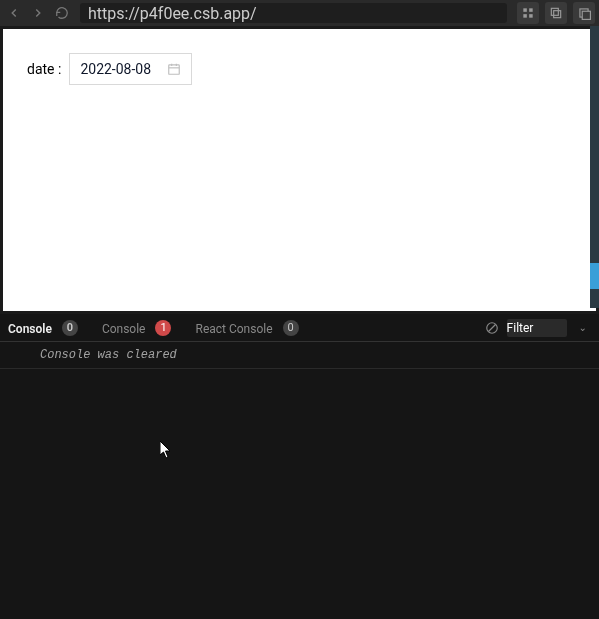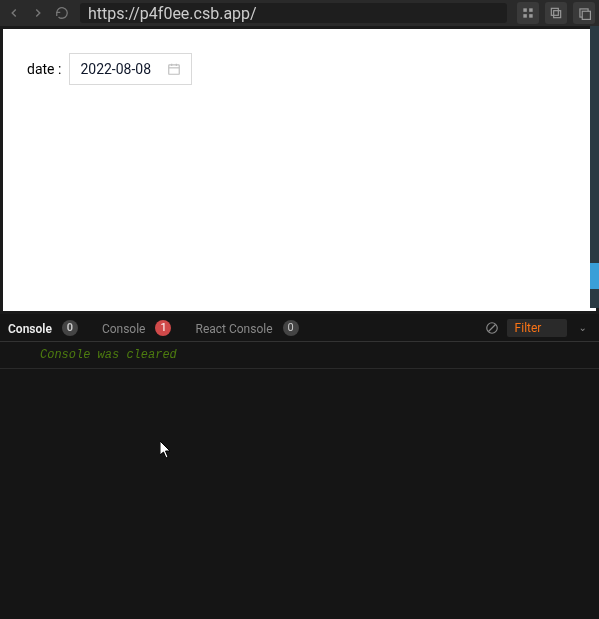--- a/index.html
+++ b/index.html
@@ -125,43 +125,43 @@
     }
     .badge.red { background: #d04a4a; color: #fff; }
     .devtools-right {
       margin-left: auto;
       display: flex;
       align-items: center;
       gap: 8px;
     }
     .filter-box {
       background: #2a2a2a;
-      color: #f97316;
+      color: #ffffff;
       font-size: 12px;
-      padding: 2px 8px;
+      padding: 2px 0;
       border-radius: 2px;
       width: 60px;
     }
     .clear-icon {
       width: 14px; height: 14px; color: #888;
     }
     .chevron { color: #888; font-size: 10px; padding: 0 4px; }
     .console-body {
       flex: 1;
       font-family: Menlo, Monaco, "Courier New", monospace;
       font-size: 12px;
       overflow: auto;
     }
     .console-row {
       padding: 6px 16px 6px 40px;
       border-bottom: 1px solid #2a2a2a;
       color: #ccc;
     }
     .console-row.cleared {
-      color: #4d7c0f;
+      color: #a3a3a3;
       font-style: italic;
     }
     .console-row .gap { display: inline-block; width: 16px; }
     .side-strip {
       position: absolute;
       right: 0;
       top: 26px;
       width: 9px;
       height: 282px;
       background: #2b3a42;

